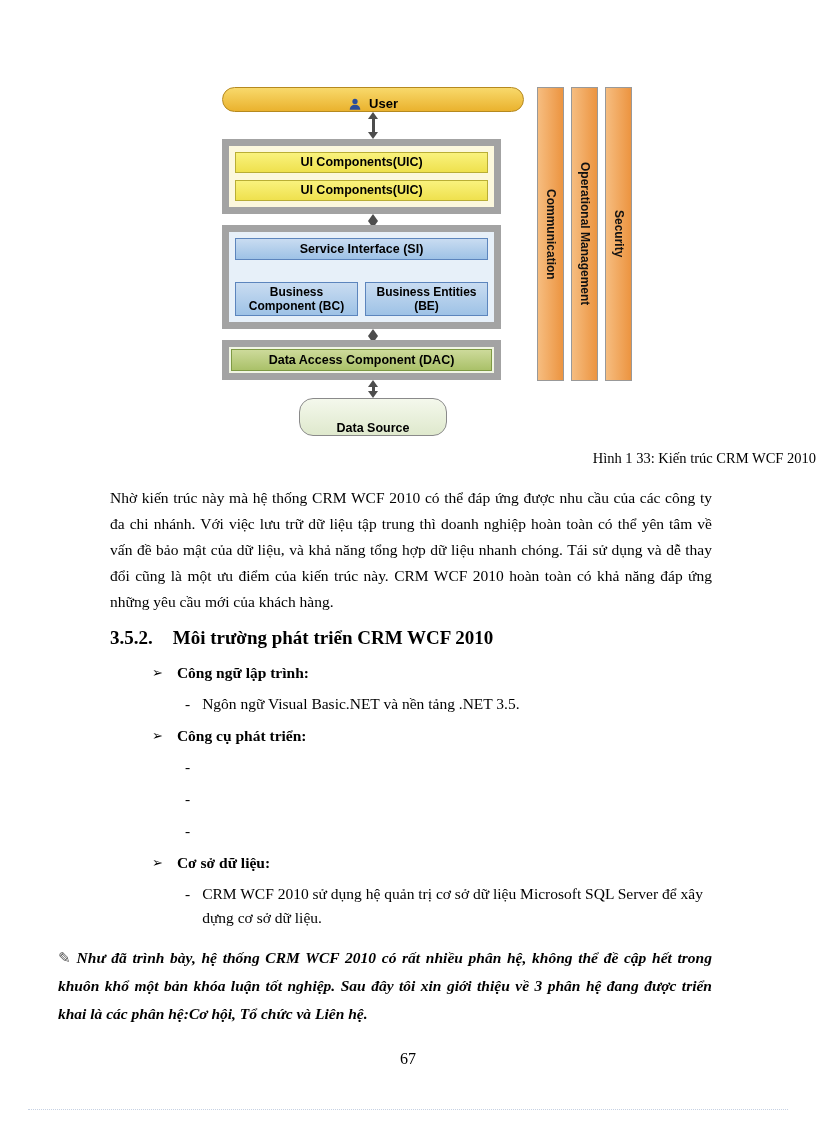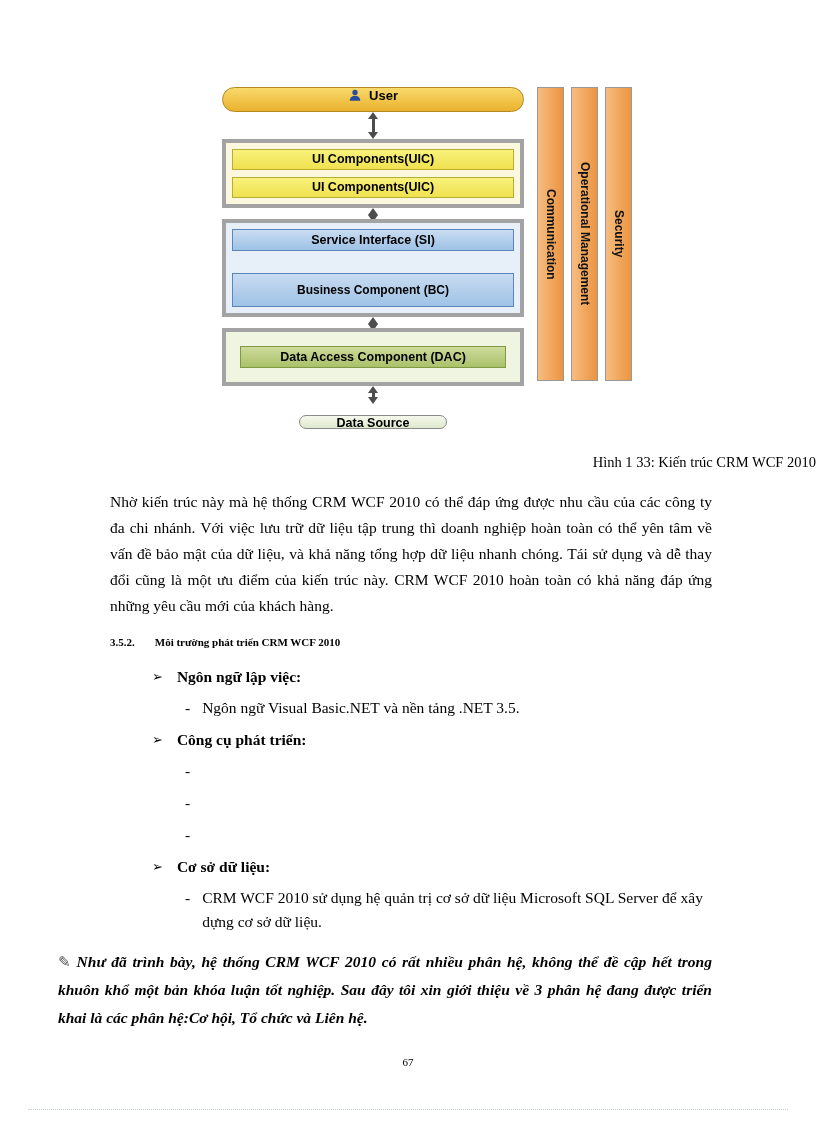--- a/index.html
+++ b/index.html
@@ -9,43 +9,43 @@
     background:#ffffff; overflow:hidden;
     font-family:"Liberation Serif", serif; color:#000;
   }
 
   
   .diagram { display:flex; gap:13px; margin:87px 0 0 222px; }
   .main-col { display:flex; flex-direction:column; width:302px;
     font-family:"Liberation Sans", sans-serif; }
 
   .oval {
-    border-radius:14px; display:flex; align-items:flex-start; justify-content:center;
+    border-radius:14px; display:flex; align-items:flex-end; justify-content:center;
     font-weight:bold; font-size:13px; gap:7px;
   }
   .user-oval {
     height:25px; width:302px;
     background:linear-gradient(#f8d96b,#eab22e);
     border:1px solid #b5891f;
   }
   .ds-oval {
-    height:14px; width:148px; margin:11px auto; font-size:12.5px;
+    height:38px; width:148px; margin:0 auto; font-size:12.5px;
     background:linear-gradient(#f4f8ec,#dfe9cd);
     border:1px solid #8a8a8a;
   }
 
   .v-arrow { display:flex; flex-direction:column; align-items:center; width:100%; }
   .v-arrow .ah-up { width:0; height:0; border-left:5px solid transparent; border-right:5px solid transparent; border-bottom:7px solid #4d4d4d; }
   .v-arrow .shaft { width:3px; flex:1; background:#4d4d4d; }
   .v-arrow .ah-dn { width:0; height:0; border-left:5px solid transparent; border-right:5px solid transparent; border-top:7px solid #4d4d4d; }
 
-  .group-box { border:4px solid #a3a3a3; padding:6px; width:302px; }
+  .group-box { border:7px solid #a3a3a3; padding:6px; width:279px; }
   .uic-box { background:#fcf8dd; }
   .si-box  { background:#e7f0f9; }
-  .dac-box { background:#f0f5e2; padding:14px; }
+  .dac-box { background:#f0f5e2; padding:2px; }
 
   .bar {
     display:flex; align-items:center; justify-content:center;
     font-weight:bold; font-size:12.5px; text-align:center; line-height:1.15;
   }
   .uic-bar { height:21px; background:linear-gradient(#f9f27d,#efe14e); border:1px solid #b9ae35; }
   .uic-bar + .uic-bar { margin-top:7px; }
   .si-bar  { height:22px; background:linear-gradient(#c9dcf1,#9ec2e6); border:1px solid #5c85bd;text-align:right; }
   .biz-row { display:flex; gap:7px; margin-top:22px; }
   .biz-cell {
@@ -68,34 +68,34 @@
     font-family:"Liberation Sans", sans-serif;
     font-weight:bold; font-size:12px; color:#111; white-space:nowrap;
   }
 
   
   .caption { text-align:right; font-size:14.5px; margin-top:14px; }
 
   .body-block { margin:18px 104px 0 110px; }
   .para { font-size:15.5px; line-height:26px; text-align:justify; }
 
-  .section-heading { display:flex; gap:20px; font-weight:bold; font-size:11px; margin-top:11px; line-height:24px; }
+  .section-heading { display:flex; gap:20px; font-weight:bold; font-size:19px; margin-top:11px; line-height:24px; }
 
   .bullets { margin-top:11px; }
   .bullet-head { display:flex; gap:14px; padding-left:42px; font-size:15.5px; line-height:24px; margin-top:8px; margin-bottom:7px;}
   .bullet-head .marker { font-family:"DejaVu Sans", sans-serif; font-size:13px; }
   .bullet-head .label { font-weight:bold; }
   .sub-item { display:flex; gap:12px; padding-left:75px; font-size:15.5px; line-height:24px; margin-bottom:8px; }
   .sub-item .dash { flex:0 0 auto; }
   .sub-item .txt { flex:1; }
 
   .note { margin-top:14px; font-size:15.5px; line-height:28px; font-style:italic; font-weight:bold; text-align:justify; }
   .note .note-icon { font-style:normal; font-weight:normal; font-family:"DejaVu Sans", sans-serif; color:#555; margin-right:6px; font-size:15px; }
 
-  .page-number { position:absolute; bottom:55px; left:0; width:100%; text-align:center; font-size:11px; }
+  .page-number { position:absolute; bottom:55px; left:0; width:100%; text-align:center; font-size:16px; }
   .footer-rule { position:absolute; bottom:13px; left:28px; right:28px; border-top:1px dotted #b8c6dd; opacity:.8; }
 </style>
 </head>
 <body>
 
 <div class="page">
 
   <div class="diagram">
     <div class="main-col">
 
@@ -123,20 +123,21 @@
       <div class="v-arrow" style="height:11px">
         <span class="ah-up"></span>
           <span class="shaft"></span>
           <span class="ah-dn"></span>
       </div>
 
       <div class="group-box si-box">
         <div class="bar si-bar">Service Interface (SI)</div>
         <div class="biz-row">
           <div class="biz-cell">Business Component (BC)</div>
+          <div class="biz-cell">Business Entities (BE)</div>
         </div>
       </div>
 
       <div class="v-arrow" style="height:11px">
         <span class="ah-up"></span>
           <span class="shaft"></span>
           <span class="ah-dn"></span>
       </div>
 
       <div class="group-box dac-box">
@@ -172,21 +173,21 @@
 
     <div class="section-heading">
       <span>3.5.2.</span>
       <span>Môi trường phát triển CRM WCF 2010</span>
     </div>
 
     <div class="bullets">
 
       <div class="bullet-head">
         <span class="marker">➢</span>
-        <span class="label">Ngôn ngữ lập việc:</span>
+        <span class="label">Công ngữ lập trình:</span>
       </div>
       <div class="sub-item">
         <span class="dash">-</span>
         <span class="txt">Ngôn ngữ Visual Basic.NET và nền tảng .NET 3.5.</span>
       </div>
 
       <div class="bullet-head">
         <span class="marker">➢</span>
         <span class="label">Công cụ phát triển:</span>
       </div>

